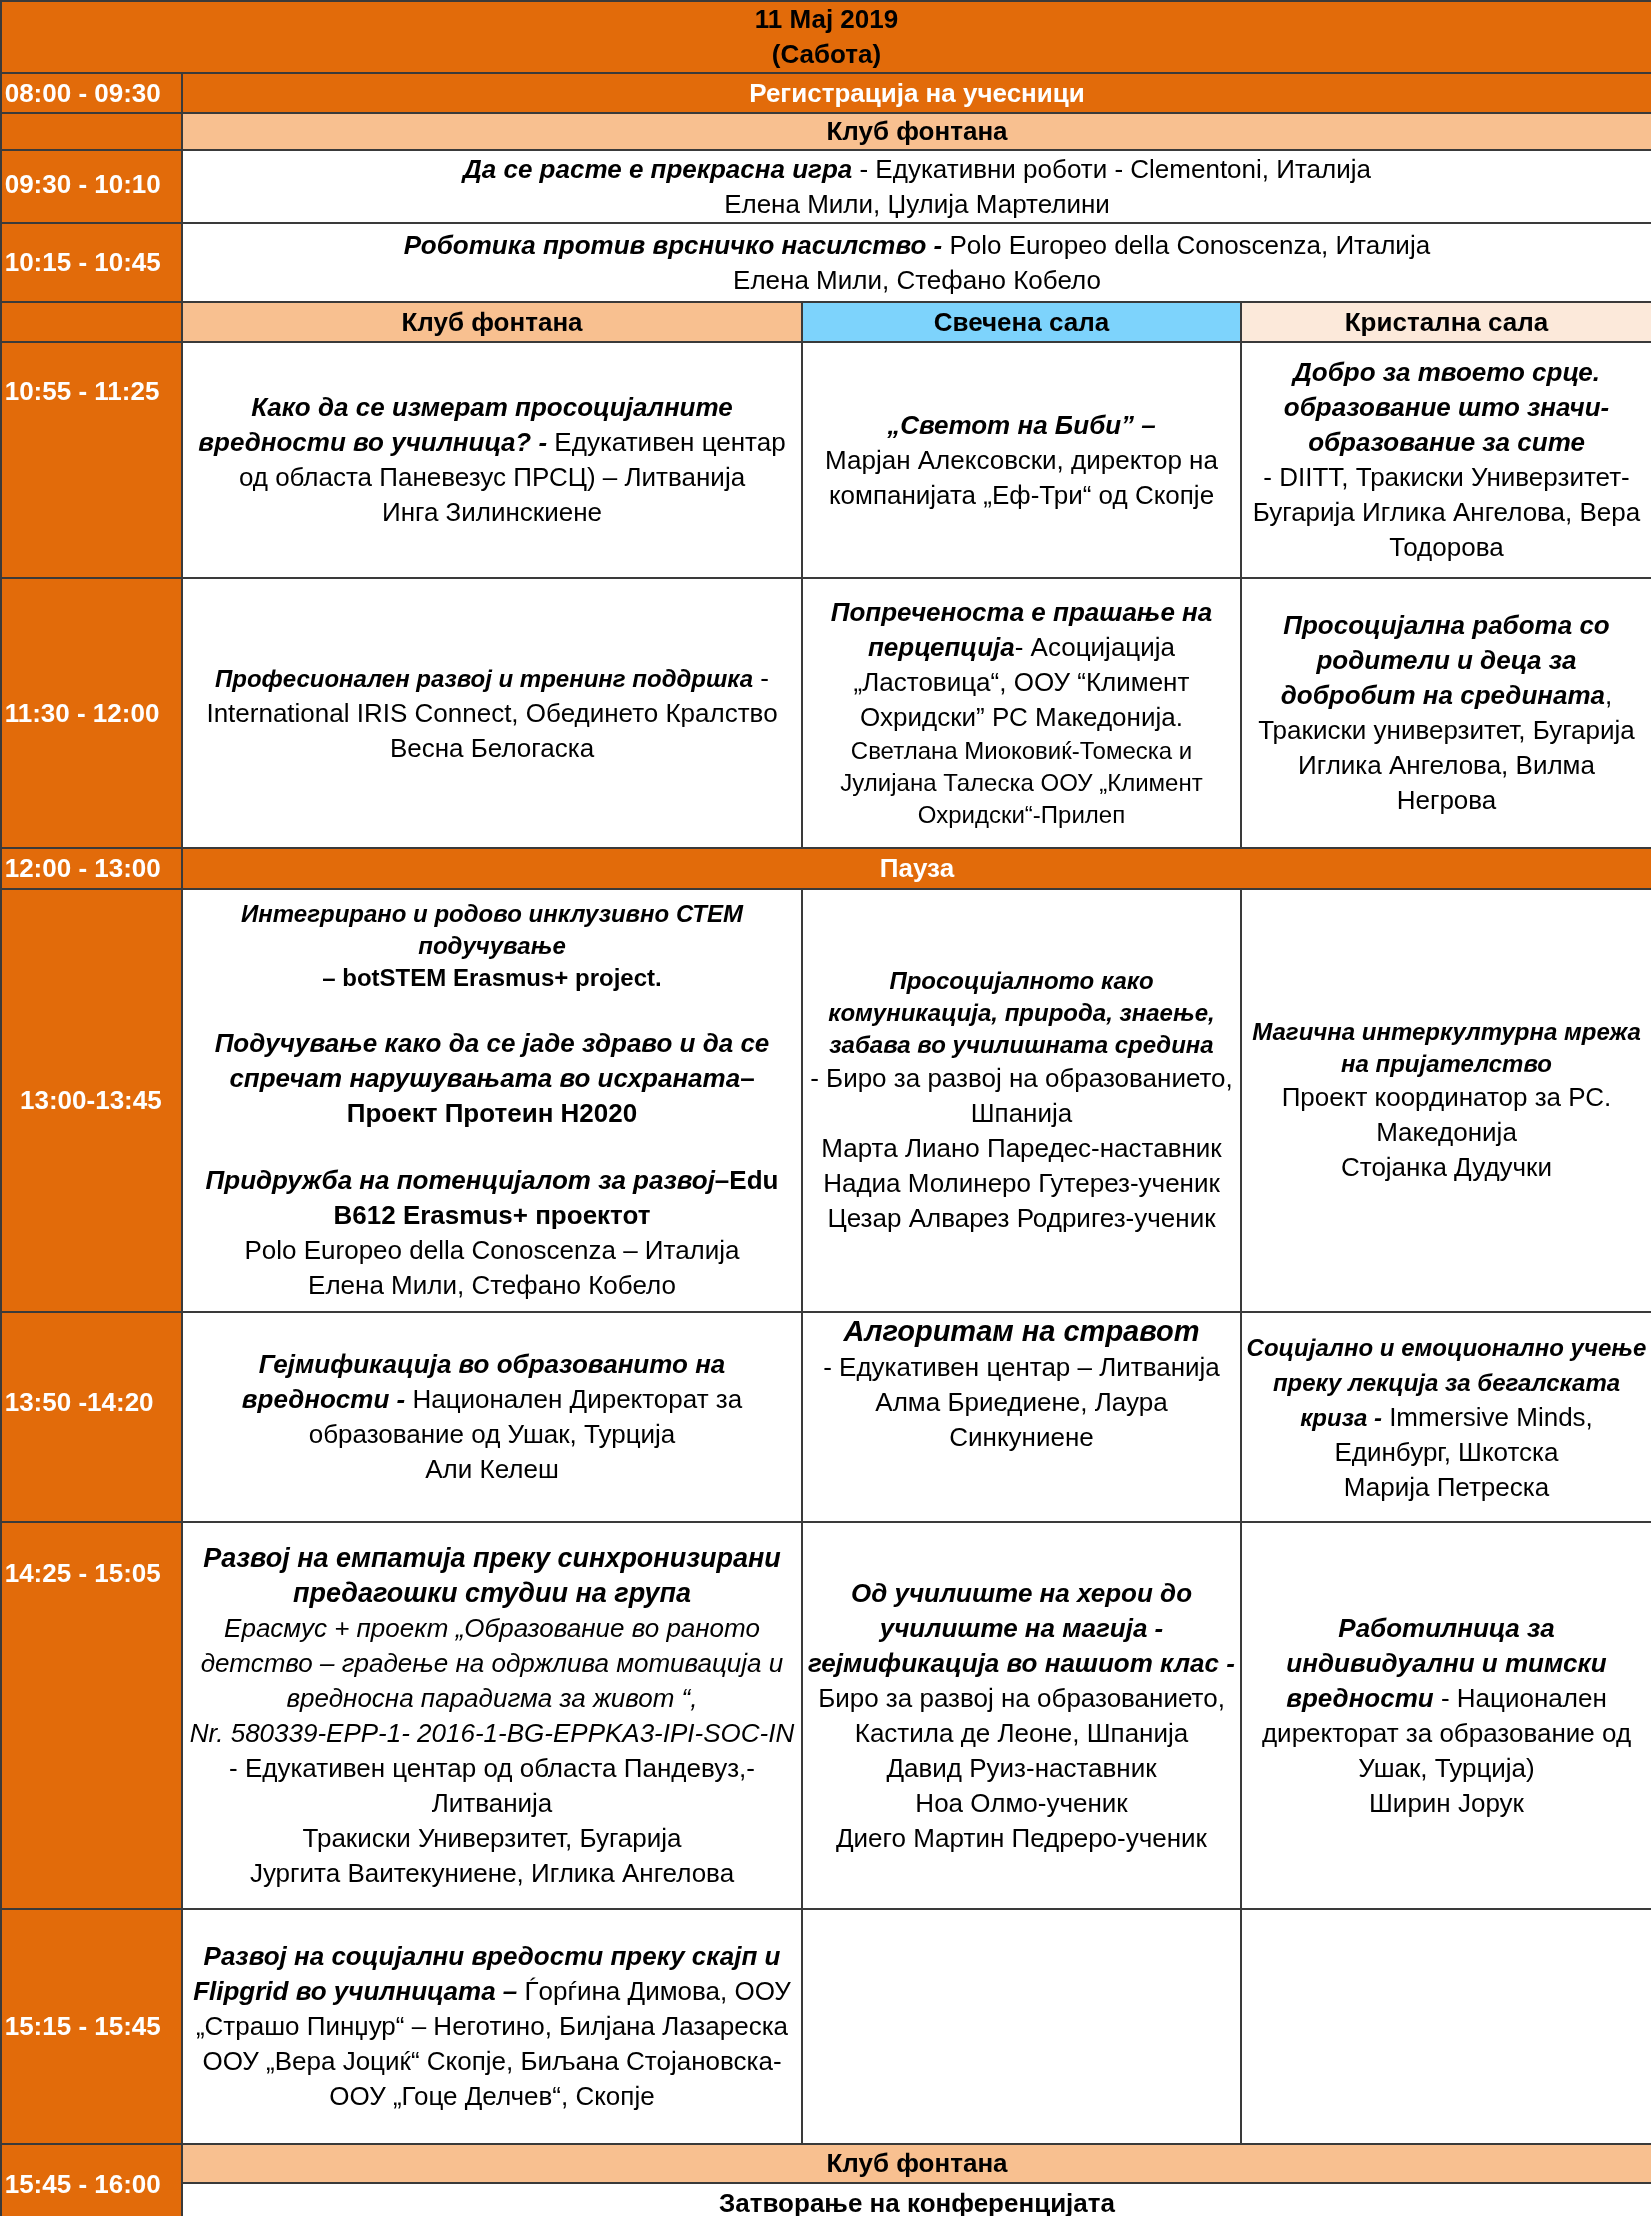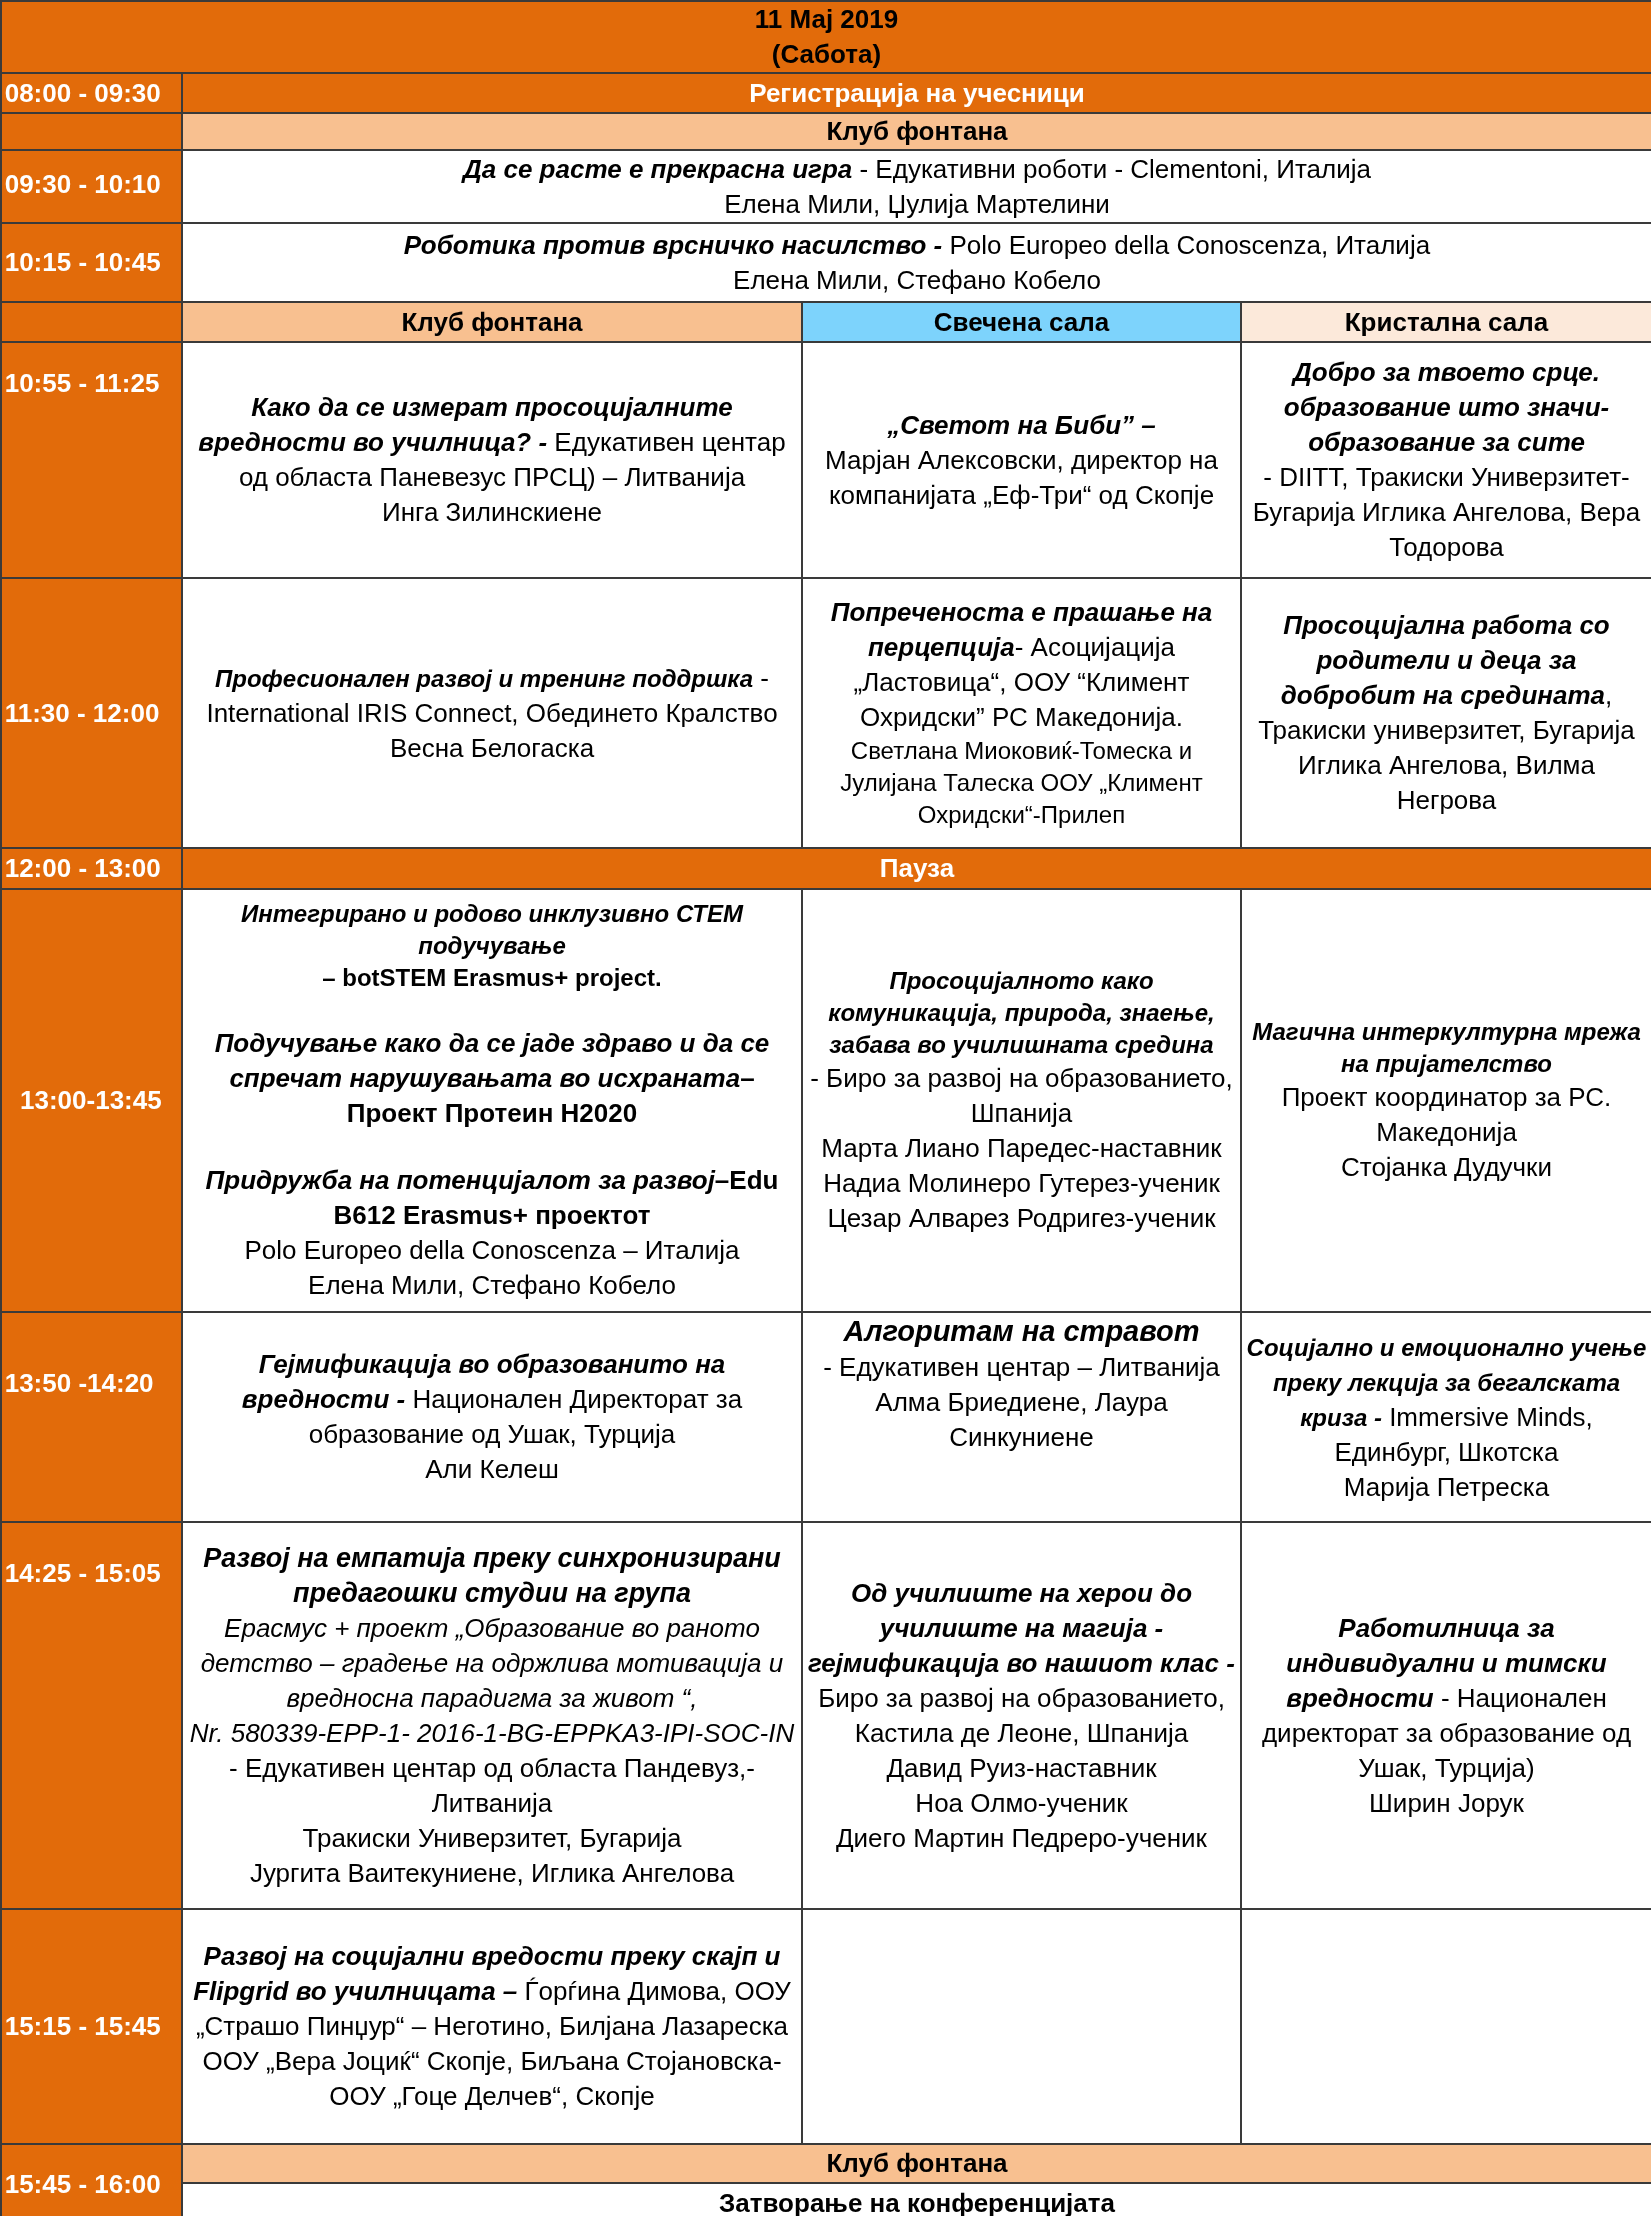--- a/index.html
+++ b/index.html
@@ -82,21 +82,21 @@
   </tr>
 
   <tr style="height:40px;">
     <td class="orange"></td>
     <td class="peach1 hdr">Клуб фонтана</td>
     <td class="peach2 hdr">Свечена сала</td>
     <td class="peach3 hdr">Кристална сала</td>
   </tr>
 
   <tr style="height:236px;">
-    <td class="time" style="vertical-align:top;padding-top:23px;">10:55 - 11:25</td>
+    <td class="time" style="vertical-align:top;padding-top:31px;">10:55 - 11:25</td>
     <td>
       <span class="t">Како да се измерат просоцијалните вредности во училница? -</span><span> Едукативен центар од областа Паневезус ПРСЦ) – Литванија</span>
       <span class="line">Инга Зилинскиене</span>
     </td>
     <td>
       <span class="t line">„Светот на Биби” –</span>
       <span>Марјан Алексовски, директор на компанијата „Еф-Три“ од Скопје</span>
     </td>
     <td>
       <span class="t line">Добро за твоето срце. образование што значи- образование за сите</span>
@@ -145,21 +145,21 @@
       <span class="line">Цезар Алварез Родригез-ученик</span>
     </td>
     <td>
       <span class="t line sm">Магична интеркултурна мрежа на пријателство</span>
       <span class="line">Проект координатор за РС. Македонија</span>
       <span class="line">Стојанка Дудучки</span>
     </td>
   </tr>
 
   <tr style="height:210px;">
-    <td class="time" style="vertical-align:top;padding-top:53px;">13:50 -14:20</td>
+    <td class="time" style="vertical-align:top;padding-top:72px;">13:50 -14:20</td>
     <td>
       <span class="t">Гејмификација во образованито на вредности -</span><span> Национален Директорат за образование од Ушак, Турција</span>
       <span class="line">Али Келеш</span>
     </td>
     <td style="vertical-align:top;">
       <span class="t line lg">Алгоритам на стравот</span>
       <span class="line">- Едукативен центар – Литванија</span>
       <span class="line">Алма Бриедиене, Лаура Синкуниене</span>
     </td>
     <td>

